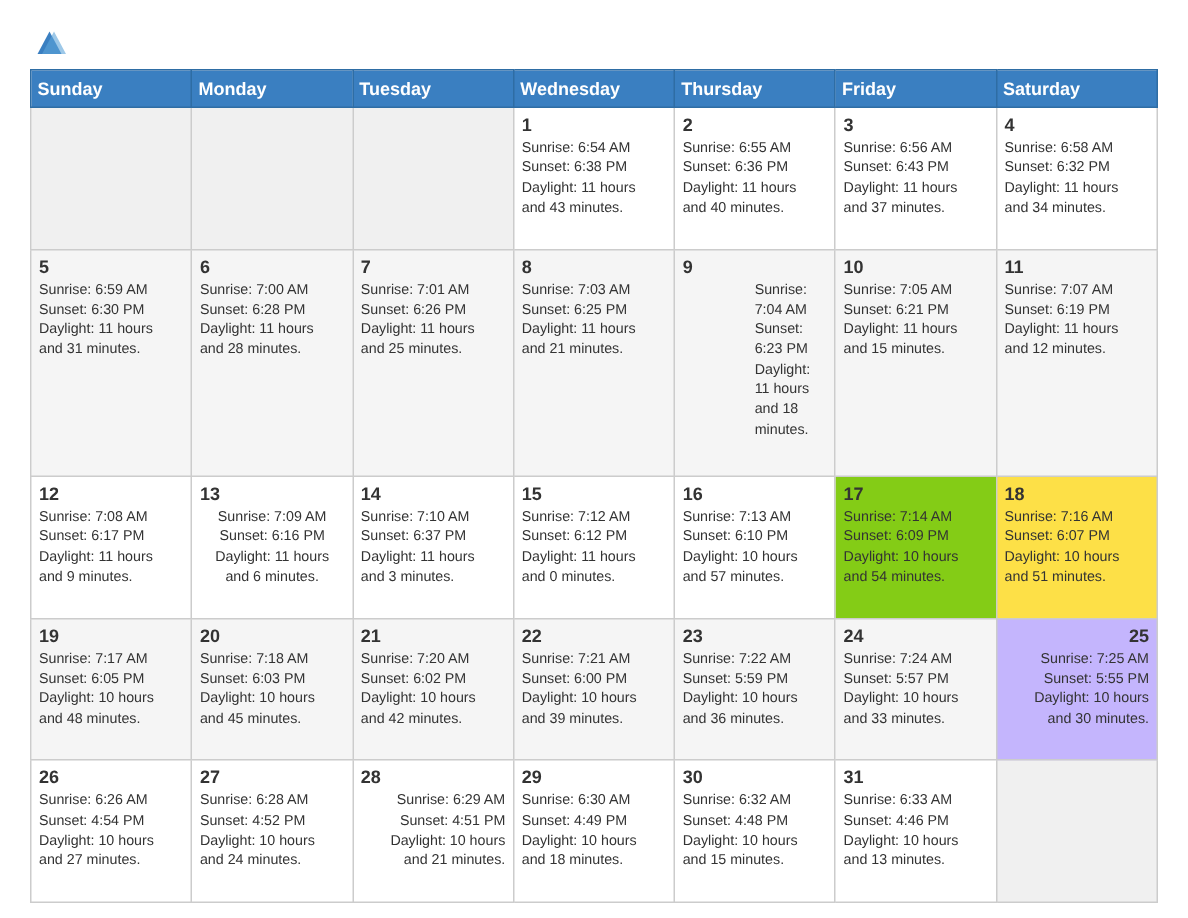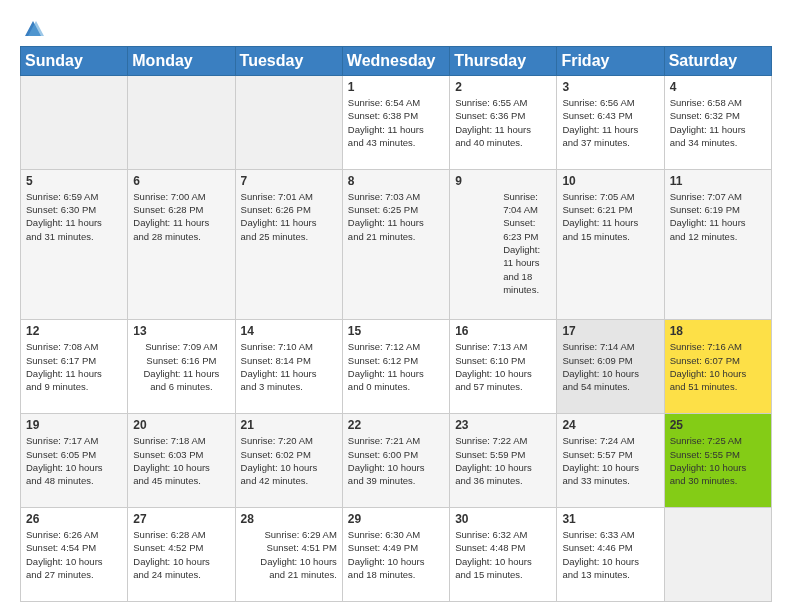--- a/index.html
+++ b/index.html
@@ -65,21 +65,21 @@
     .calendar {
       flex: 1;
       border: 1px solid #ccc;
       border-collapse: collapse;
       width: 100%;
       table-layout: fixed;
     }
     .calendar th {
       background: #3a7fc1;
       color: #fff;
-      font-size: 16px;
+      font-size: 12px;
       font-weight: bold;
       padding: 5px 4px;
       text-align: left;
       border: 1px solid #2e6da4;
     }
     .calendar td {
       border: 1px solid #ccc;
       vertical-align: top;
       padding: 4px 5px;
       font-size: 10px;
@@ -237,39 +237,39 @@
           <td style="background: rgb(255, 255, 255);">
             <span class="day-num">13</span>
             <div class="day-info" style="white-space: pre-line; text-align: center;">Sunrise: 7:09 AM
 Sunset: 6:16 PM
 Daylight: 11 hours
 and 6 minutes.</div>
           </td>
           <td style="background: rgb(255, 255, 255);">
             <span class="day-num">14</span>
             <div class="day-info" style="white-space: pre-line;">Sunrise: 7:10 AM
-Sunset: 8:14 PM
+Sunset: 6:37 PM
 Daylight: 11 hours
 and 3 minutes.</div>
           </td>
           <td style="background: rgb(255, 255, 255);">
             <span class="day-num">15</span>
             <div class="day-info" style="white-space: pre-line;">Sunrise: 7:12 AM
 Sunset: 6:12 PM
 Daylight: 11 hours
 and 0 minutes.</div>
           </td>
           <td style="background: rgb(255, 255, 255);">
             <span class="day-num">16</span>
             <div class="day-info" style="white-space: pre-line;">Sunrise: 7:13 AM
 Sunset: 6:10 PM
 Daylight: 10 hours
 and 57 minutes.</div>
           </td>
-          <td style="background: #e5e5e5;">
+          <td style="background: #84cc16;">
             <span class="day-num">17</span>
             <div class="day-info" style="white-space: pre-line;">Sunrise: 7:14 AM
 Sunset: 6:09 PM
 Daylight: 10 hours
 and 54 minutes.</div>
           </td>
           <td style="background: #fde047;">
             <span class="day-num">18</span>
             <div class="day-info" style="white-space: pre-line;">Sunrise: 7:16 AM
 Sunset: 6:07 PM
@@ -313,21 +313,21 @@
 Daylight: 10 hours
 and 36 minutes.</div>
           </td>
           <td style="background: rgb(245, 245, 245);">
             <span class="day-num">24</span>
             <div class="day-info" style="white-space: pre-line;">Sunrise: 7:24 AM
 Sunset: 5:57 PM
 Daylight: 10 hours
 and 33 minutes.</div>
           </td>
-          <td style="background: #84cc16;">
+          <td style="background: #c4b5fd; text-align: right;">
             <span class="day-num">25</span>
             <div class="day-info" style="white-space: pre-line;">Sunrise: 7:25 AM
 Sunset: 5:55 PM
 Daylight: 10 hours
 and 30 minutes.</div>
           </td>
         </tr>
         <tr>
           <td style="background: rgb(255, 255, 255);">
             <span class="day-num">26</span>

